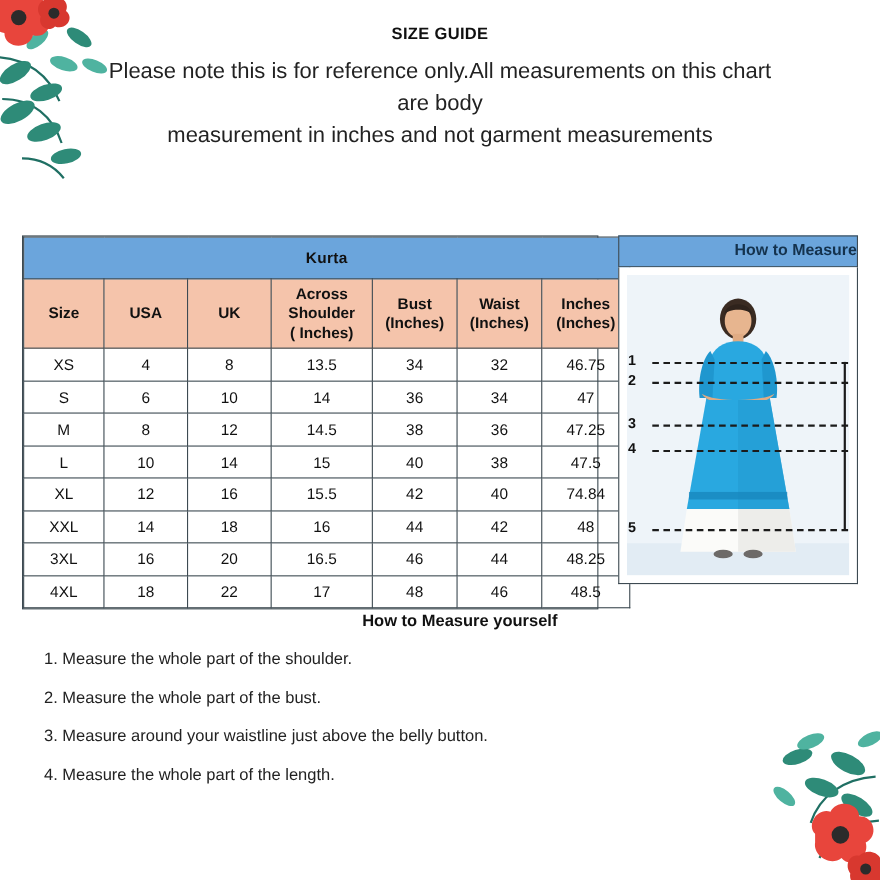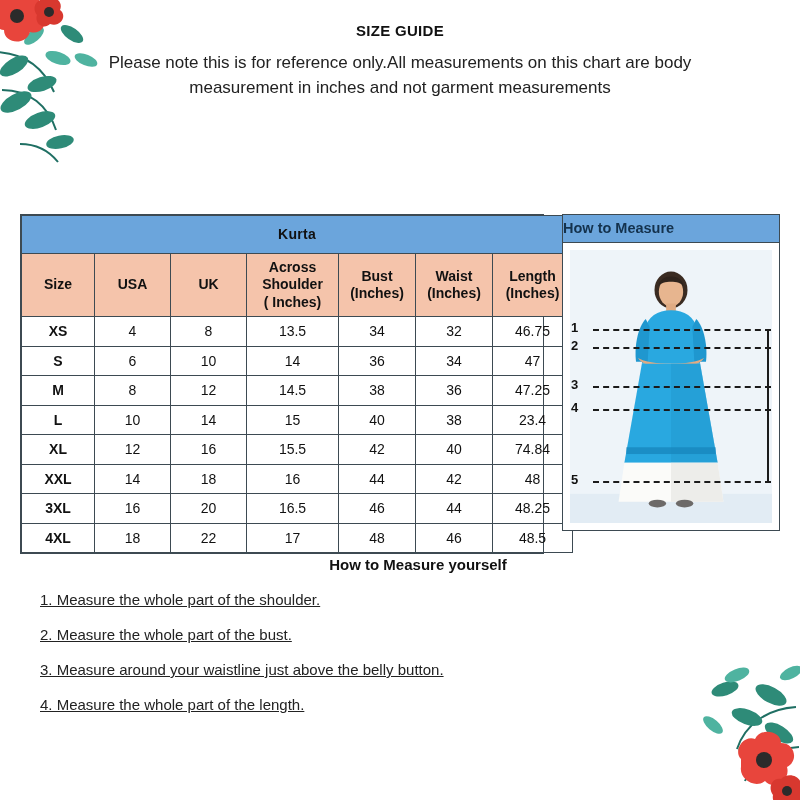--- a/index.html
+++ b/index.html
@@ -31,21 +31,21 @@
     padding-top: 22px;
   }
   .header-title {
     font-size: 15px;
     font-weight: bold;
     letter-spacing: 0.3px;
     color: #111;
     margin-bottom: 12px;
   }
   .header-note {
-    font-size: 17px;
+    font-size: 20px;
     line-height: 1.45;
     color: #222;
     max-width: 620px;
     margin: 0 auto;
   }
 
   
   .content {
     position: absolute;
     top: 214px;
@@ -86,21 +86,21 @@
   }
   .hdr-cell {
     background: #f5c4ab;
     font-weight: bold;
     font-size: 13px;
     line-height: 1.25;
     height: 56px;
     vertical-align: middle;
   }
   .size-cell {
-    font-weight: bold;
+    font-weight: normal;
     font-size: 14px;
   }
   tbody tr td {
     height: 22.5px;
   }
   .col-size { width: 73px; }
   .col-usa { width: 76px; }
   .col-uk { width: 76px; }
   .col-shoulder { width: 92px; }
   .col-bust { width: 77px; }
@@ -108,21 +108,21 @@
   .col-length { width: 80px; }
 
   
   .measure-panel {
     width: 222px;
     box-sizing: border-box;
   }
   .measure-head {
     background: #6ba5dc;
     border: 1px solid #3d4a52;
-    text-align: left;
+    text-align: right;
     font-weight: bold;
     font-size: 14.5px;
     color: #14324d;
     padding: 5px 0 6px 0;
     box-sizing: border-box;
   }
   .measure-body {
     border: 1px solid #3d4a52;
     border-top: none;
     height: 288px;
@@ -179,21 +179,20 @@
   .howto-list {
     margin: 0;
     padding: 0 0 0 8px;
     list-style: none;
   }
   .howto-list li {
     font-size: 15px;
     color: #222;
     margin-bottom: 18px;
     padding-left: 12px;
-    text-decoration: underline;
   }
 </style>
 </head>
 <body>
 
 <div class="floral floral-tl">
   <svg width="170" height="175" viewBox="0 0 170 175">
     <g fill="none" stroke="#1f6f63" stroke-width="2">
       <path d="M12 96 C 40 96, 58 112, 66 136"></path>
       <path d="M8 58 C 36 60, 54 74, 64 98"></path>
@@ -291,21 +290,21 @@
             </th>
             <th class="hdr-cell">
               <div>Bust</div>
               <div>(Inches)</div>
             </th>
             <th class="hdr-cell">
               <div>Waist</div>
               <div>(Inches)</div>
             </th>
             <th class="hdr-cell">
-              <div>Length</div>
+              <div>Inches</div>
               <div>(Inches)</div>
             </th>
           </tr>
         </thead>
         <tbody>
           <tr>
             <td class="size-cell">XS</td>
             <td>4</td>
             <td>8</td>
             <td>13.5</td>
@@ -331,21 +330,21 @@
             <td>36</td>
             <td>47.25</td>
           </tr>
           <tr>
             <td class="size-cell">L</td>
             <td>10</td>
             <td>14</td>
             <td>15</td>
             <td>40</td>
             <td>38</td>
-            <td>23.4</td>
+            <td>47.5</td>
           </tr>
           <tr>
             <td class="size-cell">XL</td>
             <td>12</td>
             <td>16</td>
             <td>15.5</td>
             <td>42</td>
             <td>40</td>
             <td>74.84</td>
           </tr>

